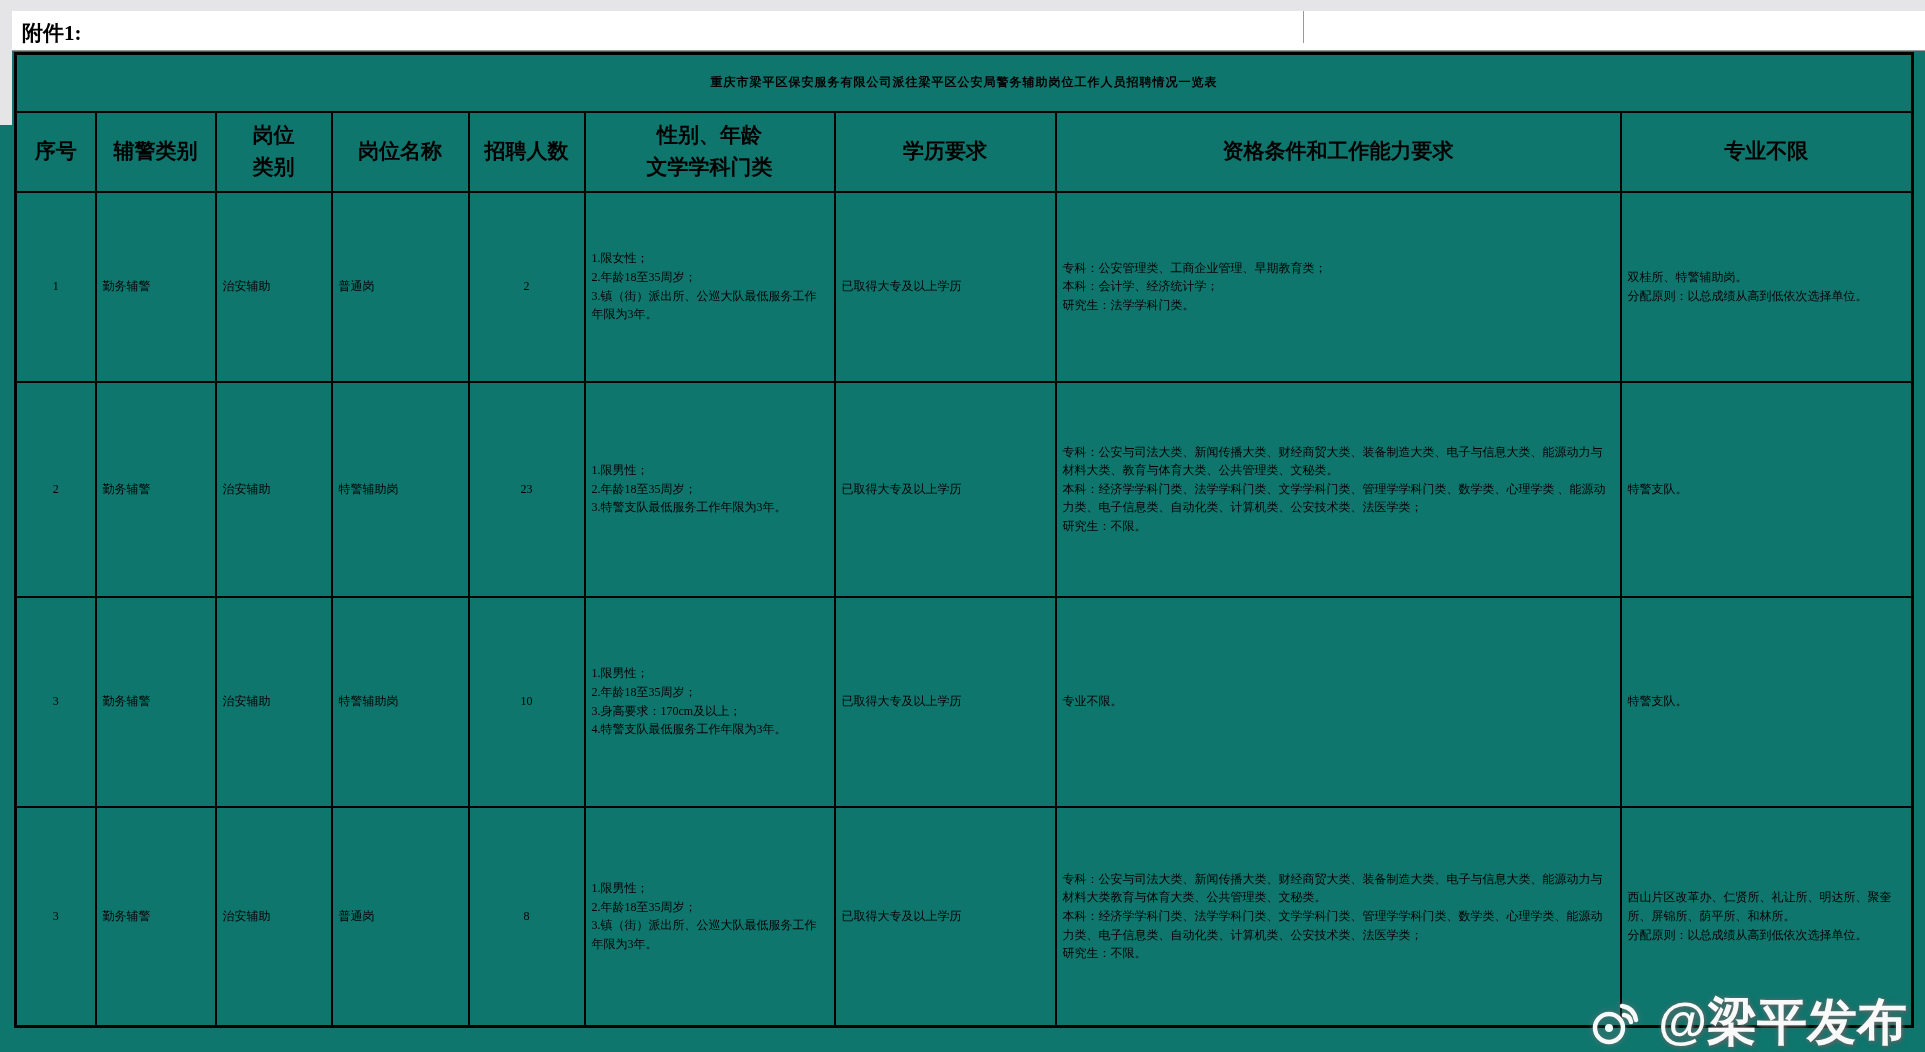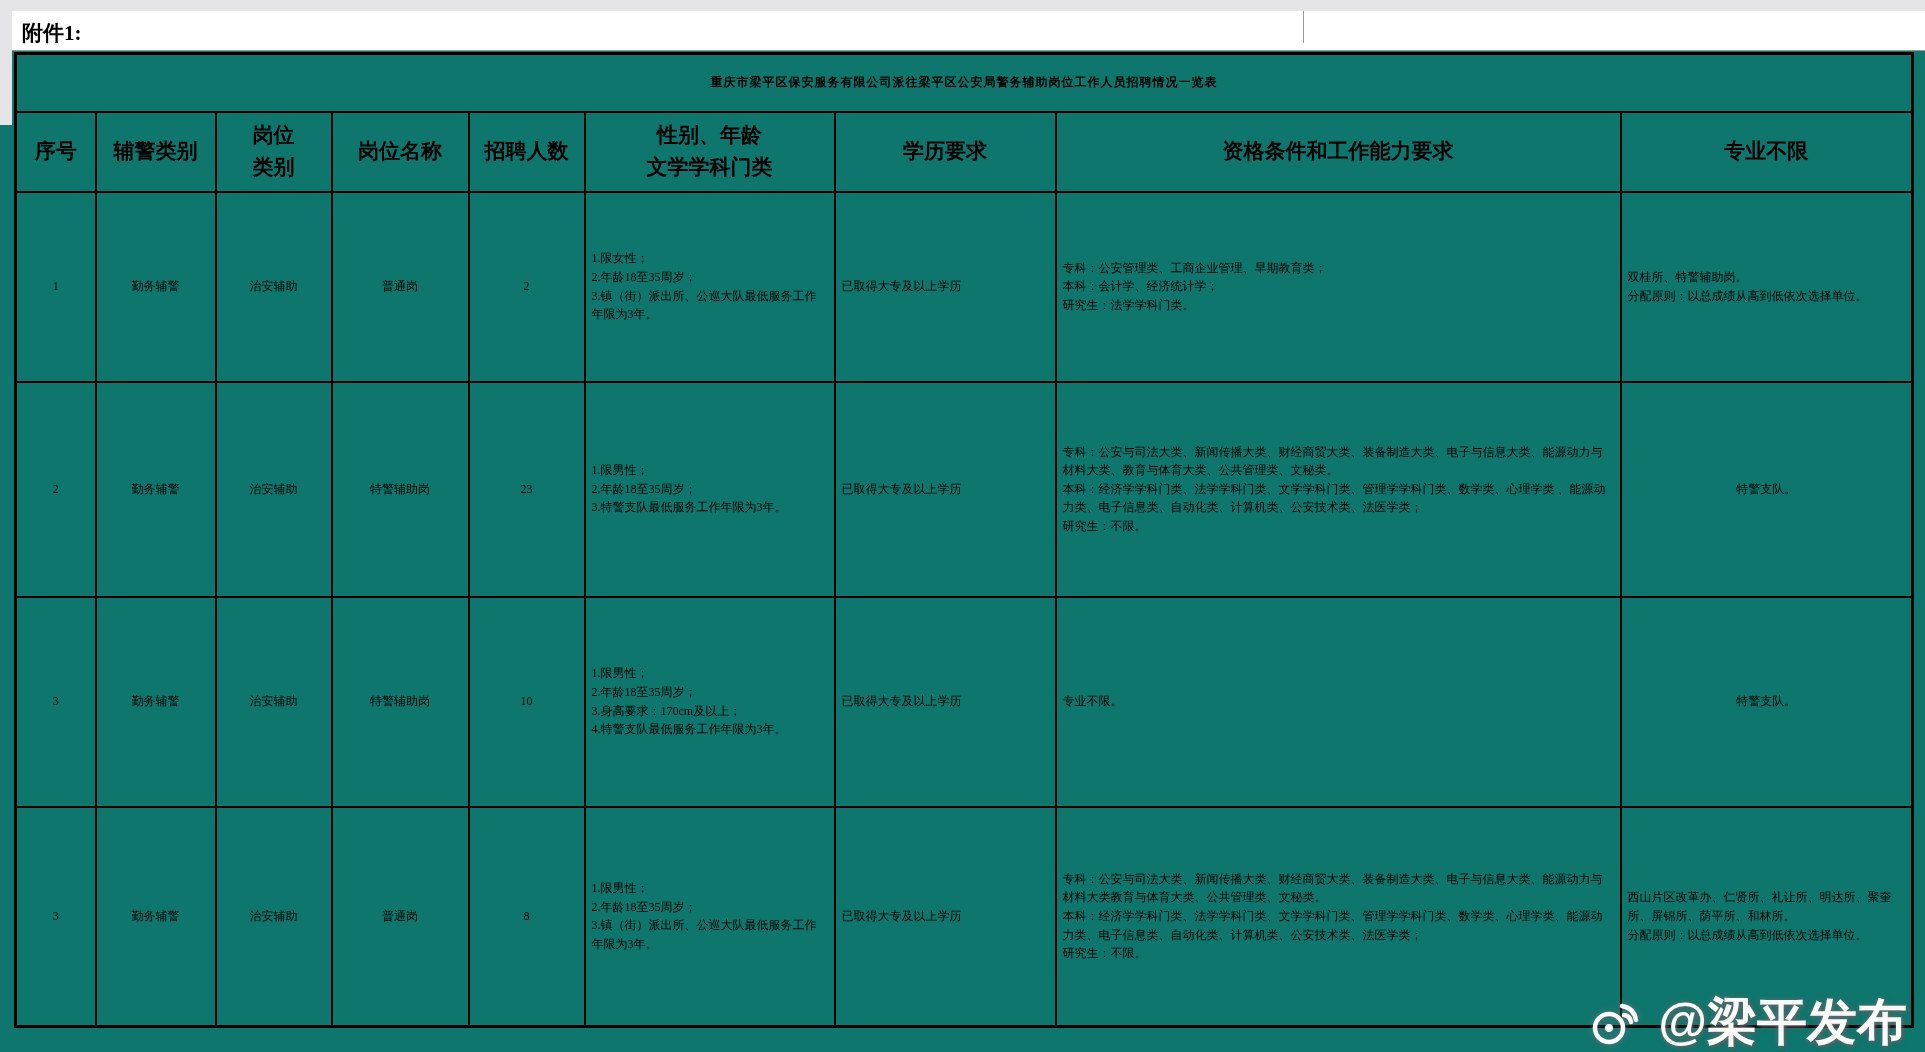--- a/index.html
+++ b/index.html
@@ -35,21 +35,21 @@
   }
   td.title-cell{
     height:58px;text-align:center;font-weight:bold;font-size:30px;
     font-family:"Liberation Sans","DejaVu Sans",sans-serif;
     letter-spacing:1px;padding:2px;
   }
   tr.hdr td{
     height:80px;text-align:center;font-weight:bold;font-size:21px;
     white-space:pre-line;line-height:1.5;
   }
-  td.c{text-align:center;}
+  td.c{text-align:left;}
   td.l{text-align:left;}
   td.pre{white-space:pre-line;}
   td.req{padding:4px 4px 4px 6px;line-height:1.6;}
   td.qual{padding:4px 7px;line-height:1.5;border-radius:24px;}
   td.loc{padding:4px 8px;line-height:1.6;}
   td.num{font-size:20px;text-align:center;}
   tr.r1 td{height:190px;}
   tr.r2 td{height:215px;}
   tr.r3 td{height:210px;}
   tr.r4 td{height:220px;}

